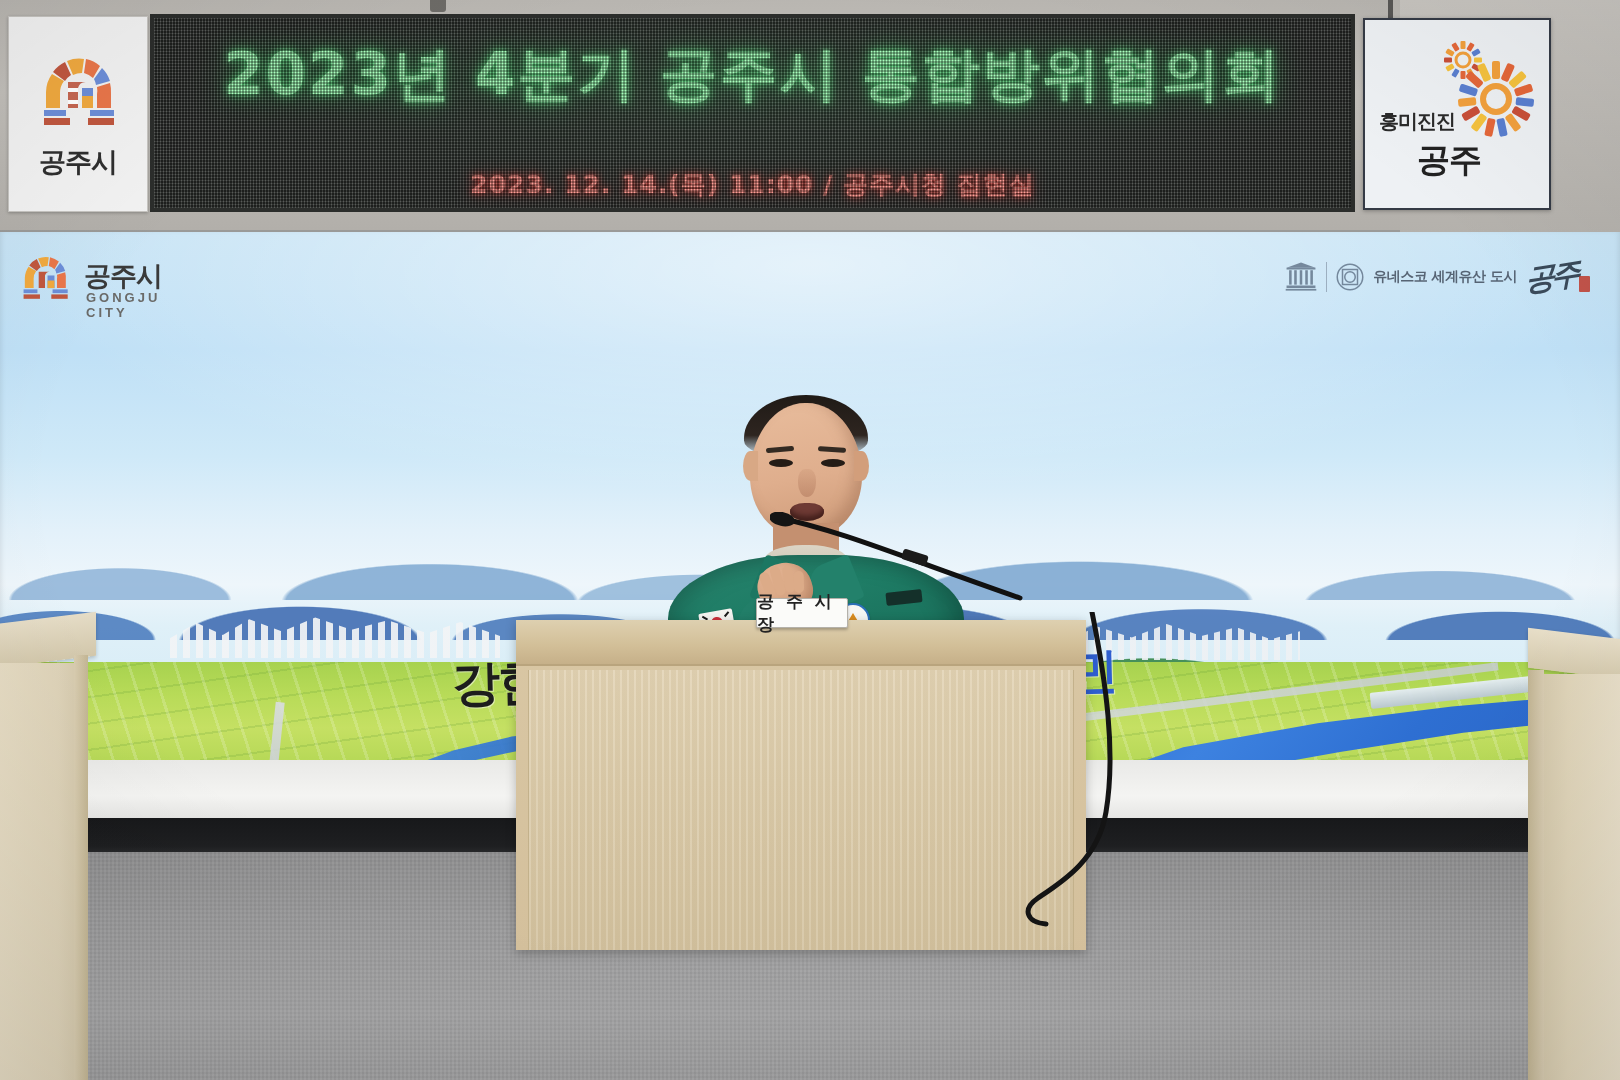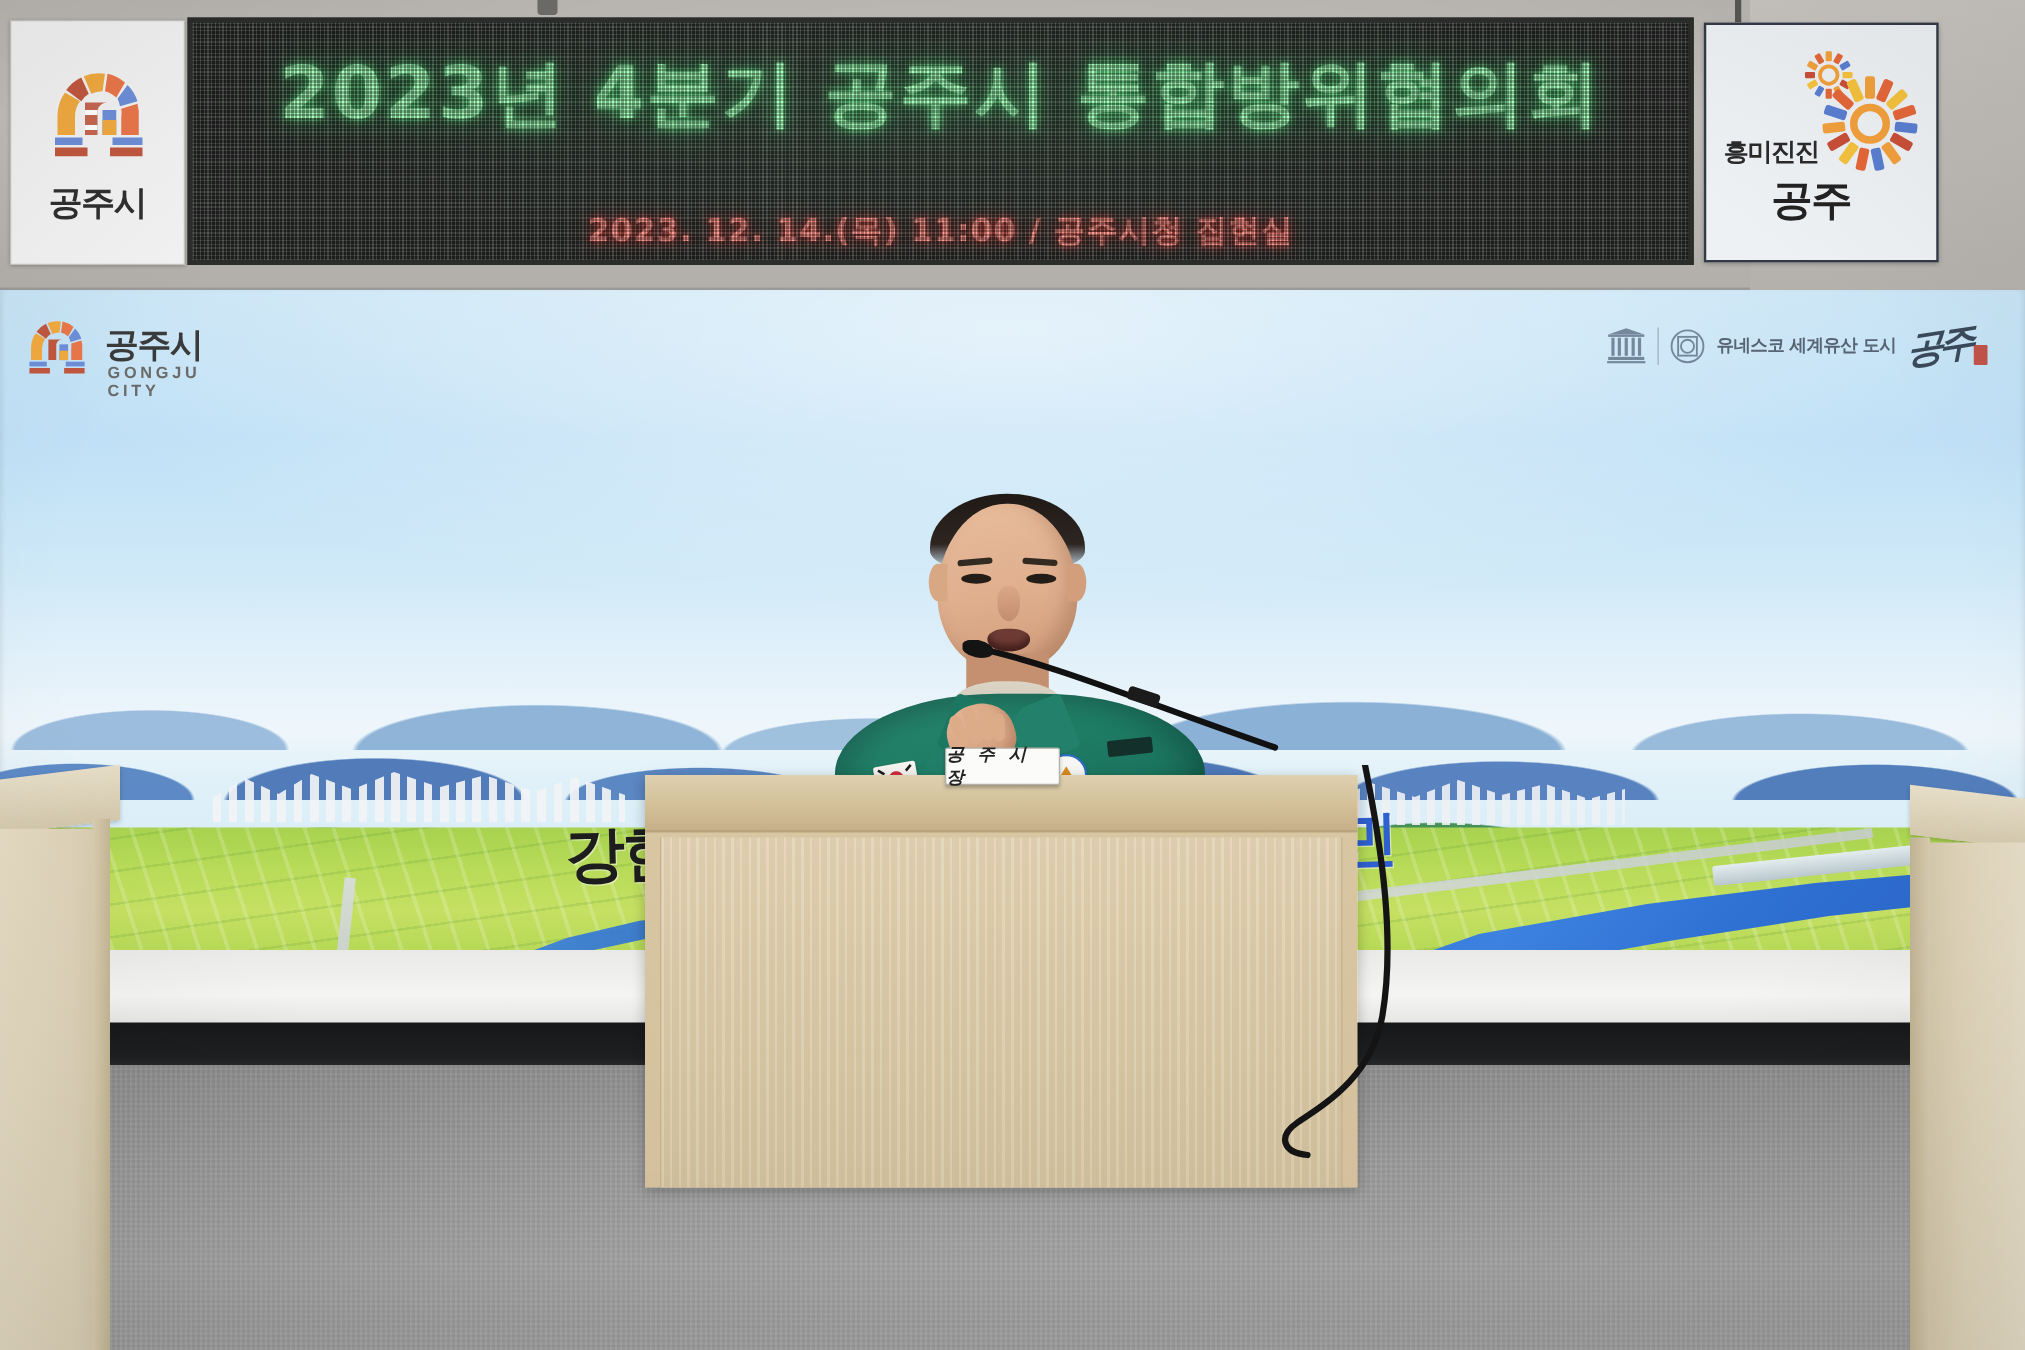--- a/index.html
+++ b/index.html
@@ -365,21 +365,21 @@
     background-image:repeating-linear-gradient(90deg,rgba(255,255,255,.12) 0 2px,rgba(160,140,105,.09) 2px 7px);
   }
   .nameplate{
     position:absolute; left:240px; top:-22px; width:92px; height:30px;
     background:#fbfbf9; border:1px solid #b4b1aa; border-radius:2px;
     display:flex; align-items:center; justify-content:center;
     box-shadow:0 2px 3px rgba(0,0,0,.25);
     z-index:5;
   }
   .nameplate span{
-    font-family:"DejaVu Sans", sans-serif; font-size:14px; font-weight:bold; color:#232323; letter-spacing:3px;font-style:italic;
+    font-family:"DejaVu Sans", sans-serif; font-size:17px; font-weight:bold; color:#232323; letter-spacing:3px;
   }
 
   
   .lectern-left{
     position:absolute; left:-12px; top:625px; width:108px; height:455px;
   }
   .ll-top{
     position:absolute; left:0; top:0; width:108px; height:44px;
     background:linear-gradient(180deg,#e5dcc6,#d2c7ab);
     transform:skewY(-7deg); transform-origin:left top;

